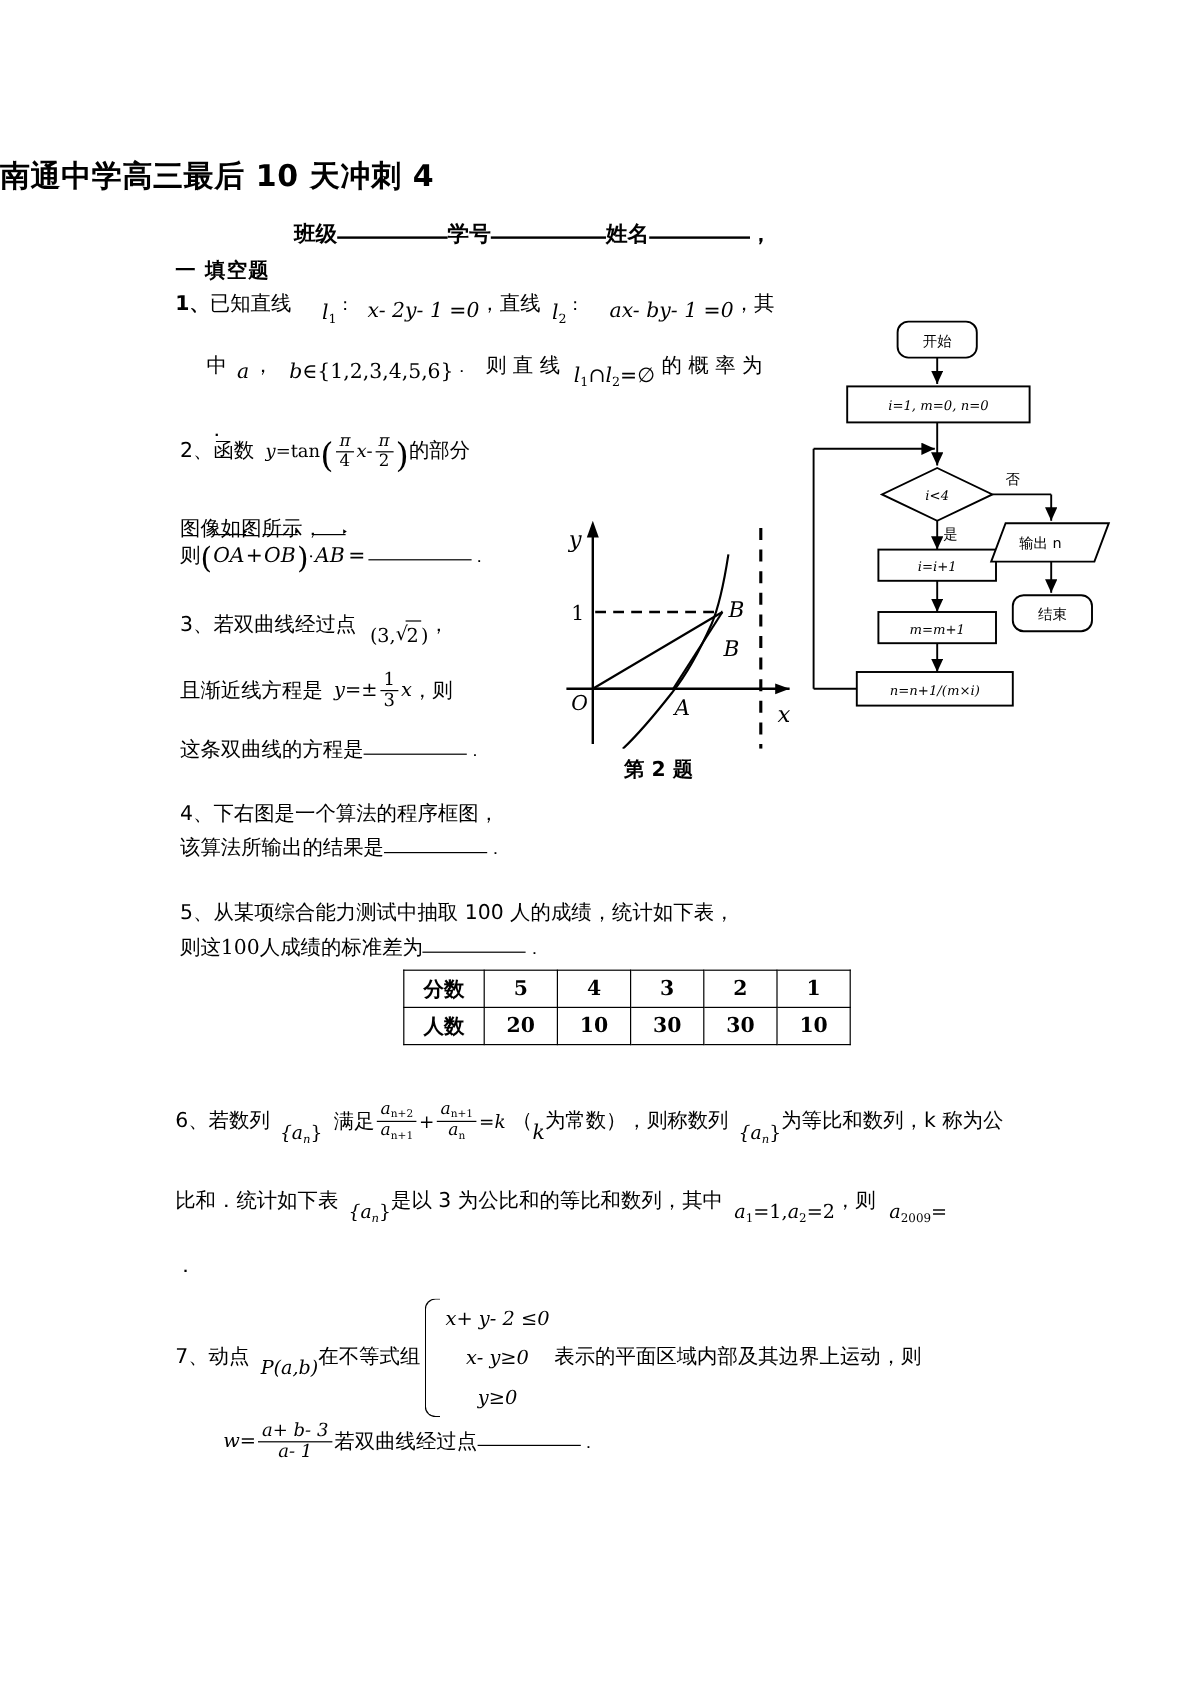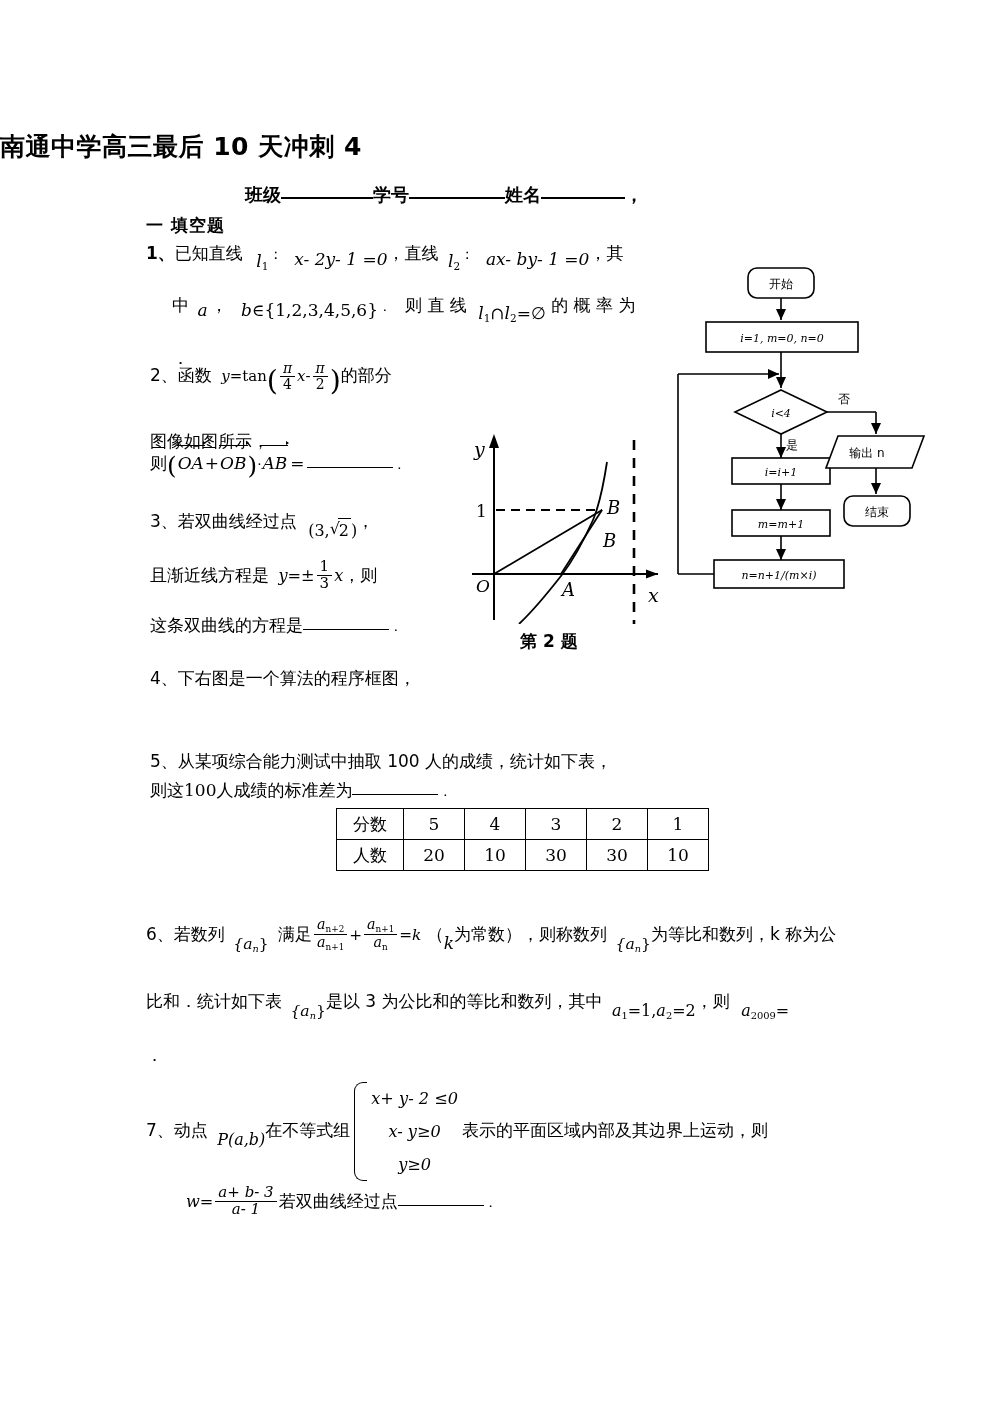--- a/index.html
+++ b/index.html
@@ -83,21 +83,21 @@
     border-left:1.6px solid #000;border-top:1.6px solid #000;
     border-bottom:1.6px solid #000;border-radius:9px 0 0 9px;
     margin-right:4px;
   }
   .sys .rows{display:inline-block;text-align:center;line-height:2.05;font-size:.95em;}
 
   
   #q5table{position:absolute;left:336px;top:808px;border-collapse:collapse;}
   #q5table td{
     border:1.5px solid #000;text-align:center;
-    font-size:17px;height:28px;padding:1px 0;
+    font-size:17px;height:28px;padding:1px 0;font-weight:bold;
   }
   #q5table td.hdr{width:66px;font-family:"DejaVu Sans","Liberation Sans",sans-serif;}
   #q5table td.val{width:60px;}
 
   
   #fig2{position:absolute;left:462px;top:424px;width:210px;height:240px;}
   #fig2 .cap{
     position:absolute;left:58px;top:206px;font-size:17px;font-weight:700;
     font-family:"DejaVu Sans","Liberation Sans",sans-serif;white-space:nowrap;
   }
@@ -115,24 +115,24 @@
   <div id="title">南通中学高三最后 10 天冲刺 4</div>
 
   <div id="infoline">
     <span>班级</span><span class="blank b90"></span><span>学号</span><span class="blank b95"></span><span>姓名</span><span class="blank b80"></span><span>，</span>
   </div>
 
   <div id="sec-heading">一 填空题</div>
 
   <div class="q" id="q1" style="left:146px;top:240px;width:530px;">
     <span class="lbl" style="font-weight:700">1、</span><span class="cn">已知直线</span>
-    <span class="mi" style="position:relative;top:8px;margin-left:8px;"><span>l</span><span class="subn">1</span></span><span class="cn" style="font-size:.85em">：</span>
+    <span class="mi" style="position:relative;top:8px;margin-left:20px;"><span>l</span><span class="subn">1</span></span><span class="cn" style="font-size:.85em">：</span>
     <span class="mi" style="margin-left:6px;position:relative;top:6px;">x- 2y- 1 =0</span><span class="cn">，</span><span class="cn">直线</span>
     <span class="mi" style="position:relative;top:8px;margin-left:4px;"><span>l</span><span class="subn">2</span></span><span class="cn" style="font-size:.85em">：</span>
-    <span class="mi" style="margin-left:6px;position:relative;top:6px;">ax- by- 1 =0</span><span class="cn">，</span><span class="cn">其</span>
+    <span class="mi" style="margin-left:16px;position:relative;top:6px;">ax- by- 1 =0</span><span class="cn">，</span><span class="cn">其</span>
   </div>
 
   <div class="q" id="q1b" style="left:172px;top:292px;width:510px;">
     <span class="cn">中</span>
     <span class="mi" style="position:relative;top:5px;margin:0 3px;">a</span><span class="cn">，</span>
     <span class="mi" style="position:relative;top:5px;margin-left:8px;">b</span><span class="mn" style="position:relative;top:5px;">∈</span><span class="mn" style="position:relative;top:5px;">{1,2,3,4,5,6}</span><span class="cn" style="font-size:.8em">．</span>
     <span class="cn" style="margin-left:8px;">则 直 线</span>
     <span class="mi" style="position:relative;top:8px;margin-left:6px;"><span>l</span><span class="subn">1</span><span class="mn">∩</span><span>l</span><span class="subn">2</span><span class="mn">=∅</span></span>
     <span class="cn">的 概 率 为</span>
   </div>
@@ -156,20 +156,23 @@
   <div class="q" style="left:150px;top:560px;width:320px;">
     <span class="cn">且渐近线方程是</span>
     <span style="margin-left:4px;font-size:.95em"><span class="mi">y</span><span class="mn">=±</span><span class="frac"><span class="num mn">1</span><span class="den mn">3</span></span><span class="mi">x</span></span><span class="cn">，则</span>
   </div>
   <div class="q" style="left:150px;top:612px;width:330px;">
     <span class="cn">这条双曲线的方程是</span><span class="fillblank"></span><span class="cn" style="font-size:.8em">．</span>
   </div>
 
   <div class="q" id="q4" style="left:150px;top:665px;width:400px;">
     <span class="lbl">4、</span><span class="cn">下右图是一个算法的程序框图，</span>
+  </div>
+  <div class="q" style="left:150px;top:694px;width:400px;">
+    <span class="cn">该算法所输出的结果是</span><span class="fillblank"></span><span class="cn" style="font-size:.8em">．</span>
   </div>
 
   <div class="q" id="q5" style="left:150px;top:748px;width:560px;">
     <span class="lbl">5、</span><span class="cn">从某项综合能力测试中抽取 100 人的成绩，统计如下表，</span>
   </div>
   <div class="q" style="left:150px;top:777px;width:470px;">
     <span class="cn">则这</span><span class="mn">100</span><span class="cn">人成绩的标准差为</span><span class="fillblank"></span><span class="cn" style="font-size:.8em">．</span>
   </div>
 
   <table id="q5table">

